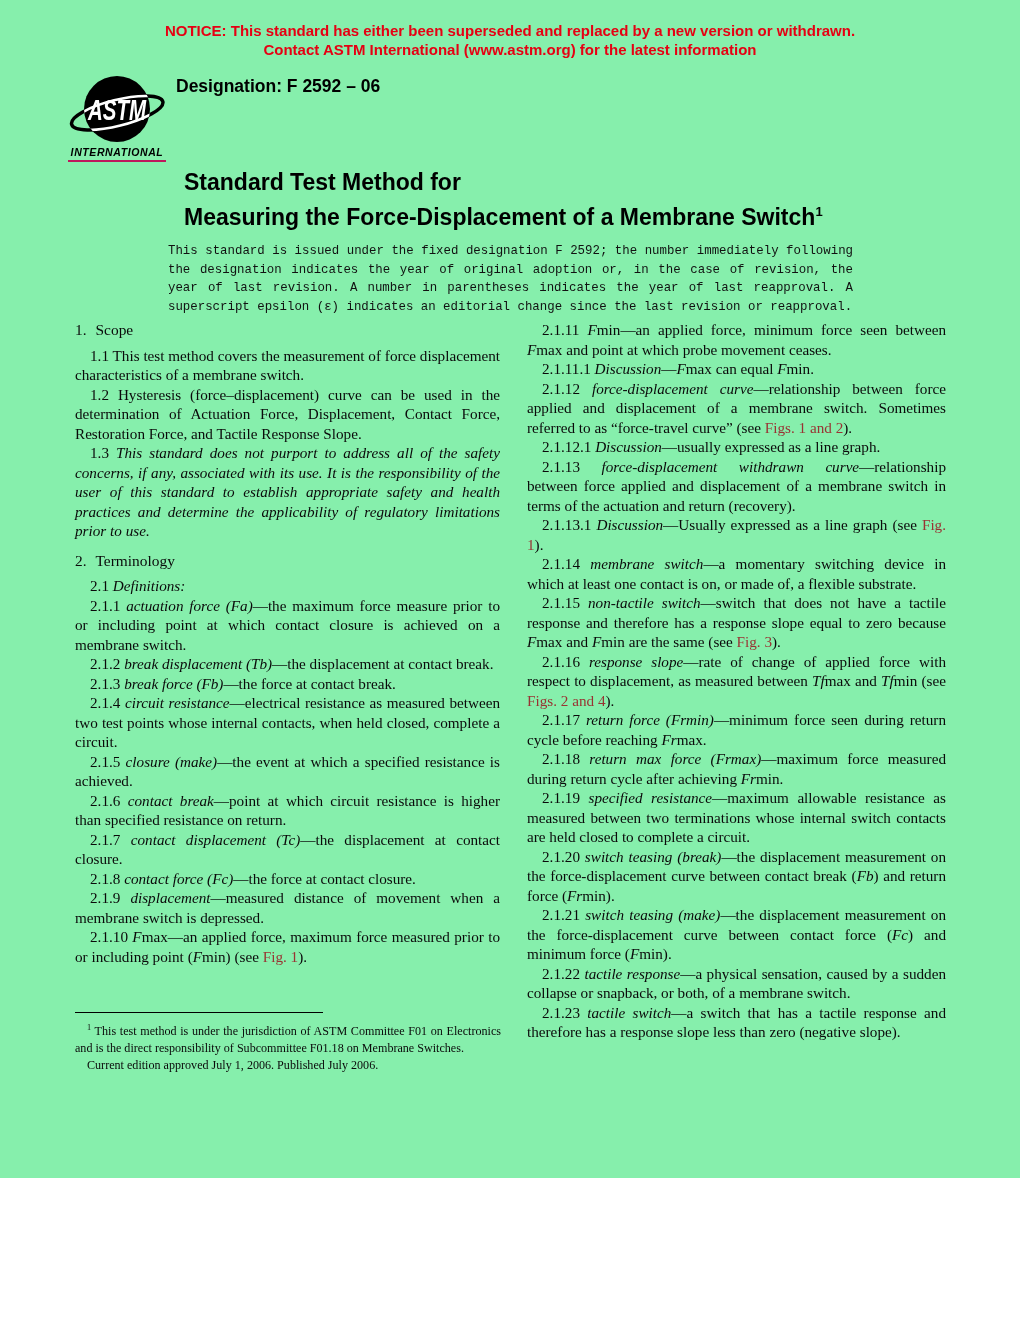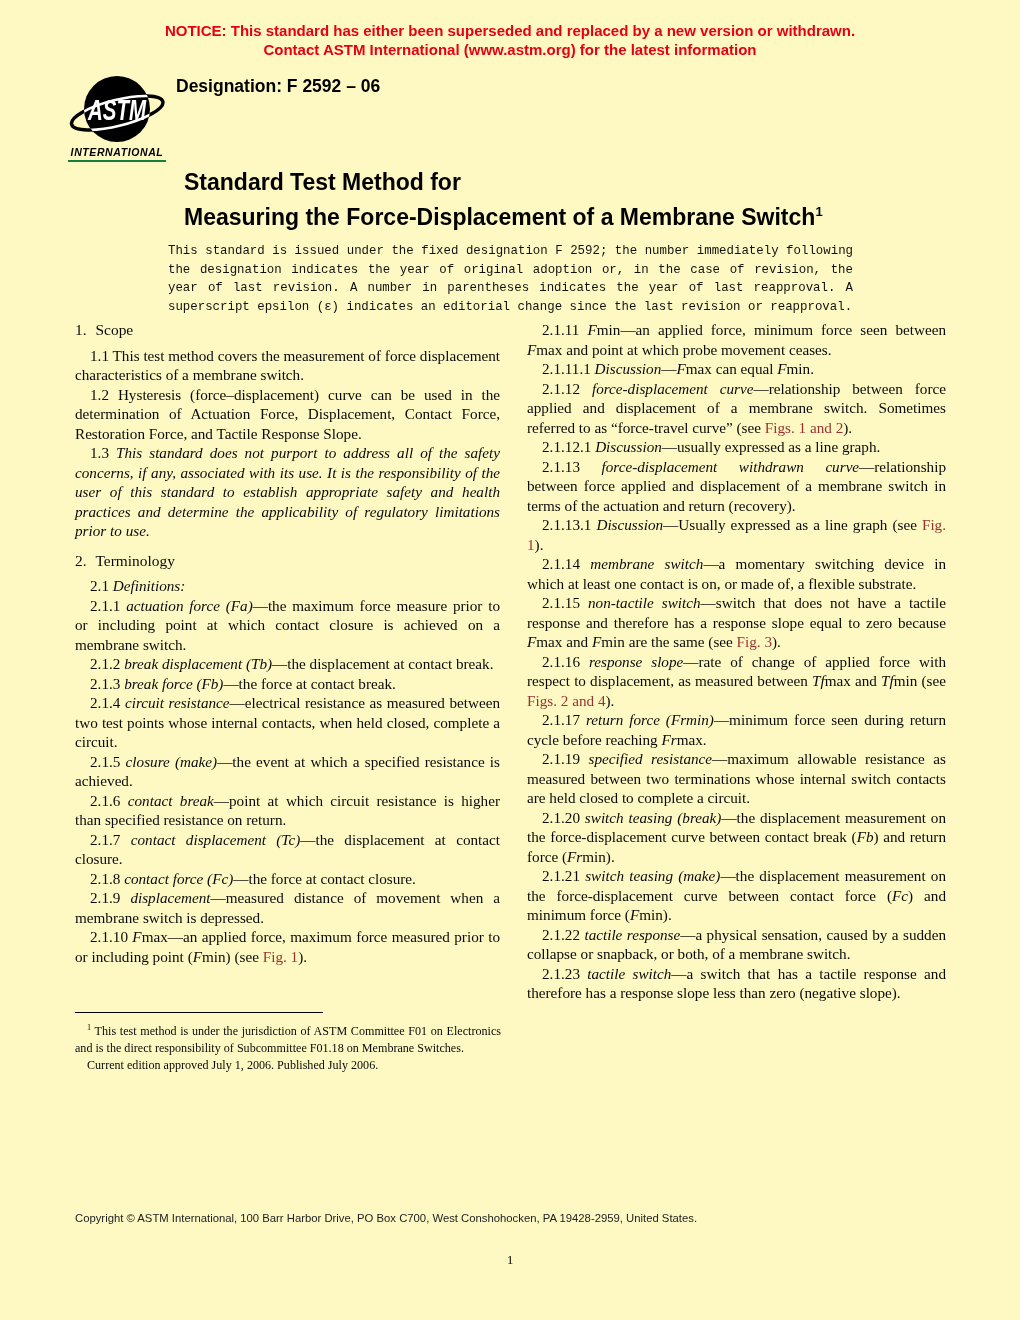--- a/index.html
+++ b/index.html
@@ -1,40 +1,40 @@
 <!DOCTYPE html>
 <html><head>
 <meta charset="utf-8">
 <style>
   html,body{margin:0;padding:0;background:#ffffff;}
   .page{
     position:relative;
-    width:1020px;height:1320px;
-    background:#fef9c3;
+    width:1020px;height:1178px;
+    background:#86efac;
     font-family:"Liberation Serif",serif;
     color:#0a0a0a;
     overflow:hidden;
   }
   
   .notice{
     position:absolute;top:21px;left:0;right:0;
     text-align:center;
     font-family:"Liberation Sans",sans-serif;
     font-weight:bold;font-size:15px;line-height:19px;
     color:#e60013;
   }
   
   .logo{position:absolute;left:68px;top:72px;width:98px;}
   .logo svg{display:block;}
   .intl{
     font-family:"Liberation Sans",sans-serif;
     font-weight:bold;font-style:italic;
     font-size:10.5px;letter-spacing:0.6px;
     text-align:center;color:#000;
-    border-bottom:2px solid #15803d;
+    border-bottom:2px solid #be185d;
     padding-bottom:2px;margin-top:-4px;
   }
   .designation{
     position:absolute;left:176px;top:76px;
     font-family:"Liberation Sans",sans-serif;
     font-weight:bold;font-size:17.5px;color:#000;
   }
   
   .title{
     position:absolute;left:184px;top:168px;margin:0;
@@ -148,20 +148,21 @@
         <p class="para"><span>2.1.11 </span><span class="seg-i">F</span><span>min—an applied force, minimum force seen between </span><span class="seg-i">F</span><span>max and point at which probe movement ceases.</span></p>
         <p class="para"><span>2.1.11.1 </span><span class="seg-i">Discussion</span><span>—</span><span class="seg-i">F</span><span>max can equal </span><span class="seg-i">F</span><span>min.</span></p>
         <p class="para"><span>2.1.12 </span><span class="seg-i">force-displacement curve</span><span>—relationship between force applied and displacement of a membrane switch. Sometimes referred to as “force-travel curve” (see </span><span class="seg-r">Figs. 1 and 2</span><span>).</span></p>
         <p class="para"><span>2.1.12.1 </span><span class="seg-i">Discussion</span><span>—usually expressed as a line graph.</span></p>
         <p class="para"><span>2.1.13 </span><span class="seg-i">force-displacement withdrawn curve</span><span>—relationship between force applied and displacement of a membrane switch in terms of the actuation and return (recovery).</span></p>
         <p class="para"><span>2.1.13.1 </span><span class="seg-i">Discussion</span><span>—Usually expressed as a line graph (see </span><span class="seg-r">Fig. 1</span><span>).</span></p>
         <p class="para"><span>2.1.14 </span><span class="seg-i">membrane switch</span><span>—a momentary switching device in which at least one contact is on, or made of, a flexible substrate.</span></p>
         <p class="para"><span>2.1.15 </span><span class="seg-i">non-tactile switch</span><span>—switch that does not have a tactile response and therefore has a response slope equal to zero because </span><span class="seg-i">F</span><span>max and </span><span class="seg-i">F</span><span>min are the same (see </span><span class="seg-r">Fig. 3</span><span>).</span></p>
         <p class="para"><span>2.1.16 </span><span class="seg-i">response slope</span><span>—rate of change of applied force with respect to displacement, as measured between </span><span class="seg-i">Tf</span><span>max and </span><span class="seg-i">Tf</span><span>min (see </span><span class="seg-r">Figs. 2 and 4</span><span>).</span></p>
         <p class="para"><span>2.1.17 </span><span class="seg-i">return force (Frmin)</span><span>—minimum force seen during return cycle before reaching </span><span class="seg-i">Fr</span><span>max.</span></p>
+        <p class="para"><span>2.1.18 </span><span class="seg-i">return max force (Frmax)</span><span>—maximum force measured during return cycle after achieving </span><span class="seg-i">Fr</span><span>min.</span></p>
         <p class="para"><span>2.1.19 </span><span class="seg-i">specified resistance</span><span>—maximum allowable resistance as measured between two terminations whose internal switch contacts are held closed to complete a circuit.</span></p>
         <p class="para"><span>2.1.20 </span><span class="seg-i">switch teasing (break)</span><span>—the displacement measurement on the force-displacement curve between contact break (</span><span class="seg-i">Fb</span><span>) and return force (</span><span class="seg-i">Fr</span><span>min).</span></p>
         <p class="para"><span>2.1.21 </span><span class="seg-i">switch teasing (make)</span><span>—the displacement measurement on the force-displacement curve between contact force (</span><span class="seg-i">Fc</span><span>) and minimum force (</span><span class="seg-i">F</span><span>min).</span></p>
         <p class="para"><span>2.1.22 </span><span class="seg-i">tactile response</span><span>—a physical sensation, caused by a sudden collapse or snapback, or both, of a membrane switch.</span></p>
         <p class="para"><span>2.1.23 </span><span class="seg-i">tactile switch</span><span>—a switch that has a tactile response and therefore has a response slope less than zero (negative slope).</span></p>
       </div>
   </div>
 
   <div class="footnote">
     <div class="fnrule"></div>

